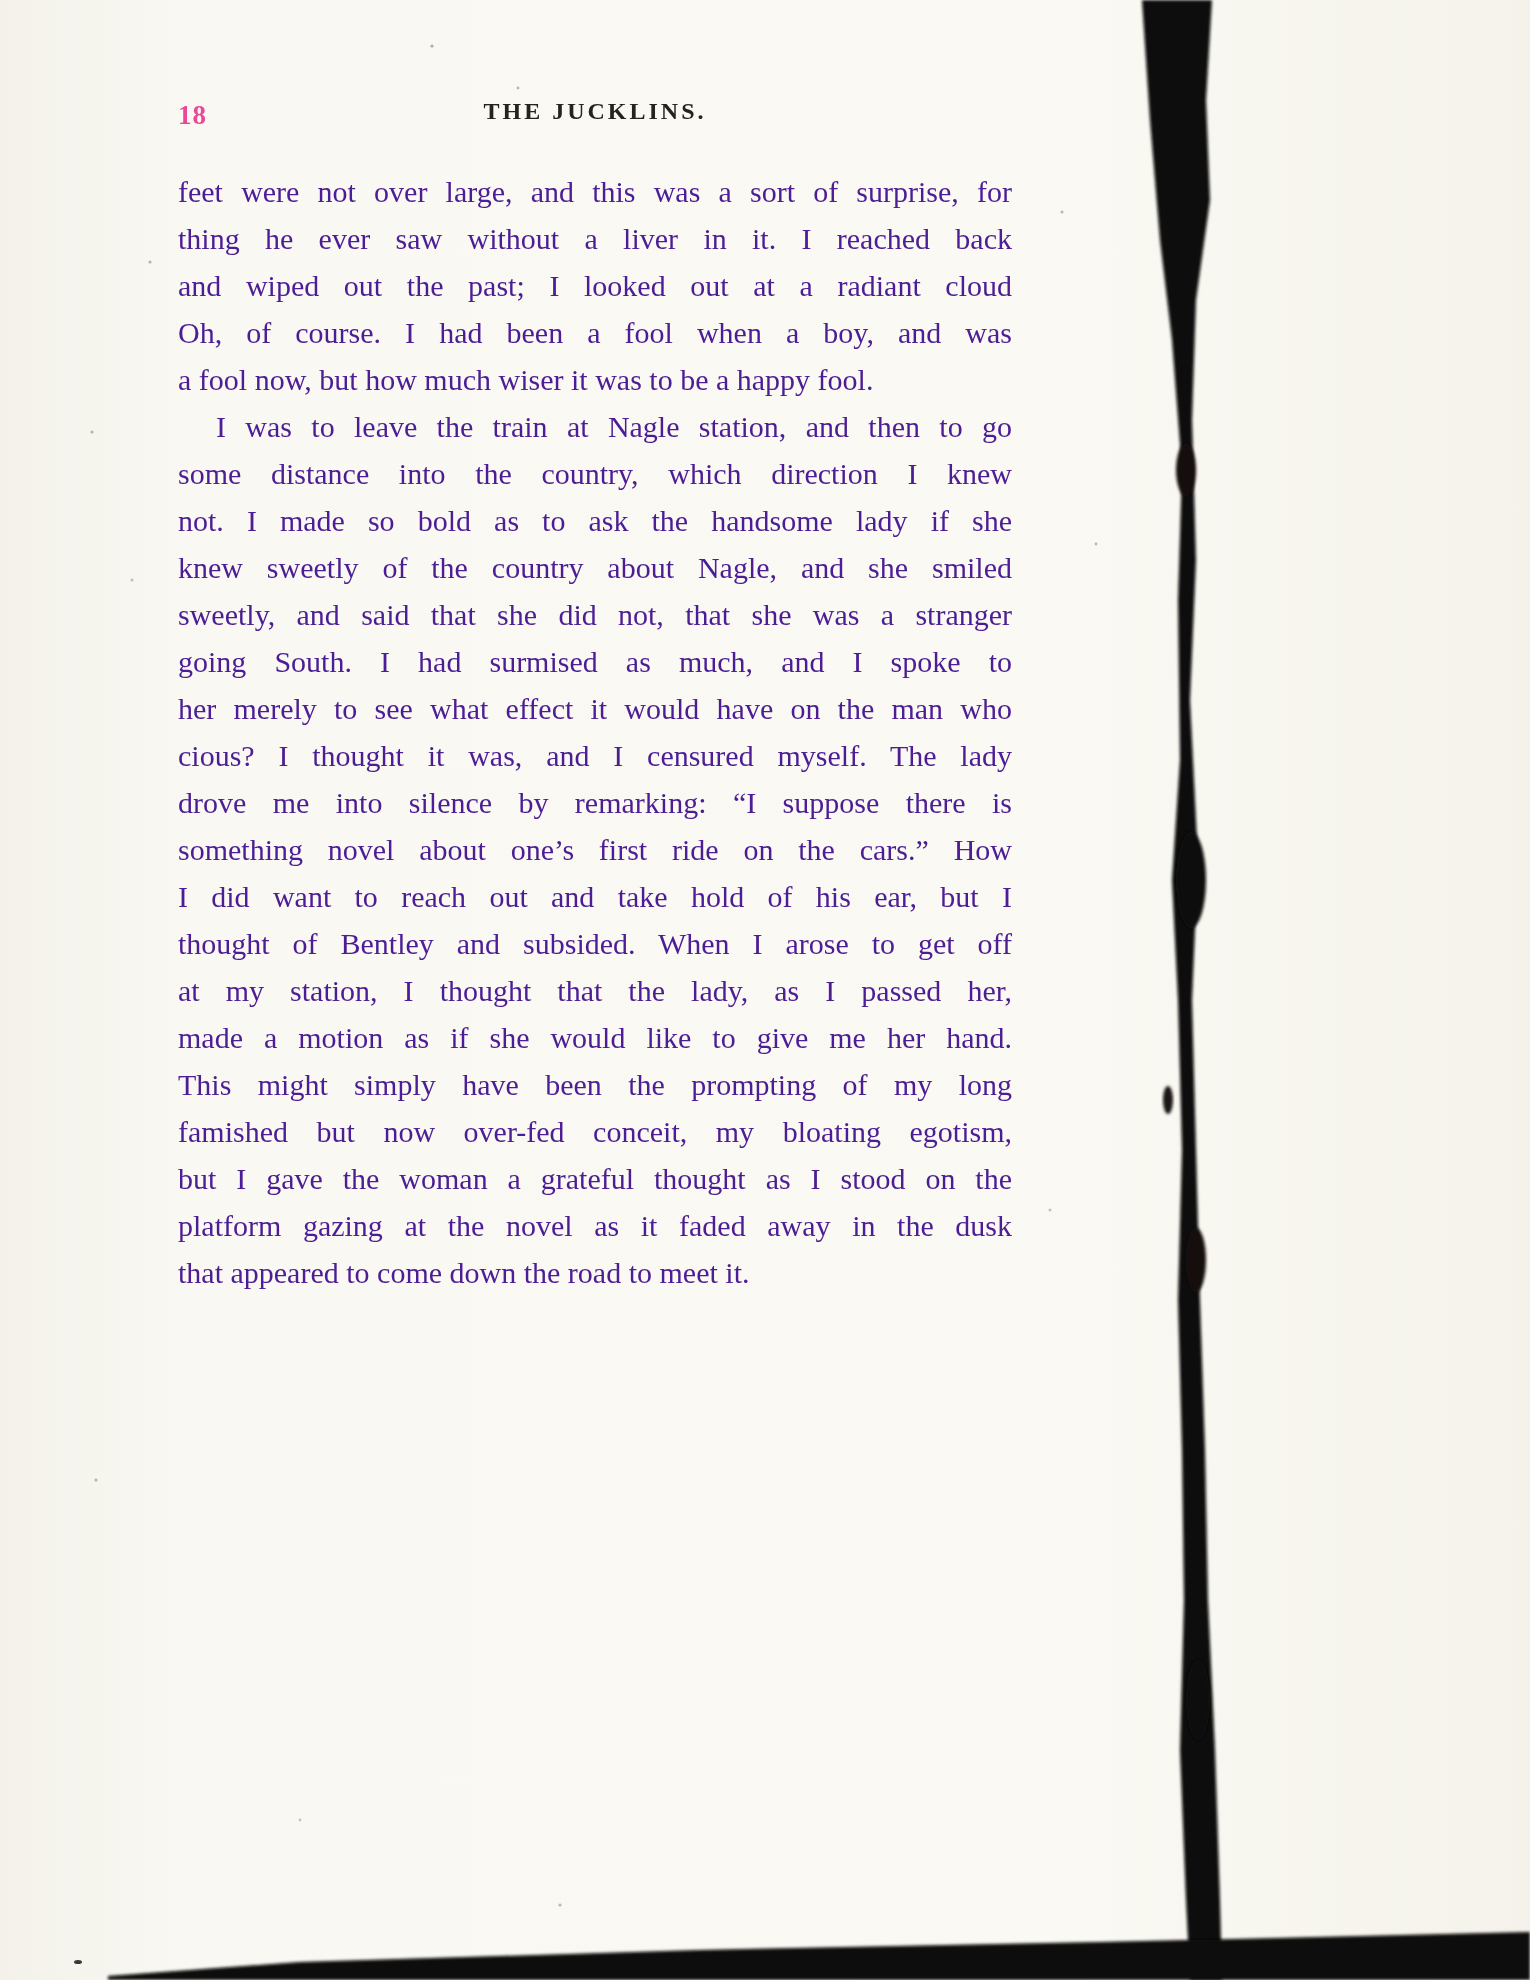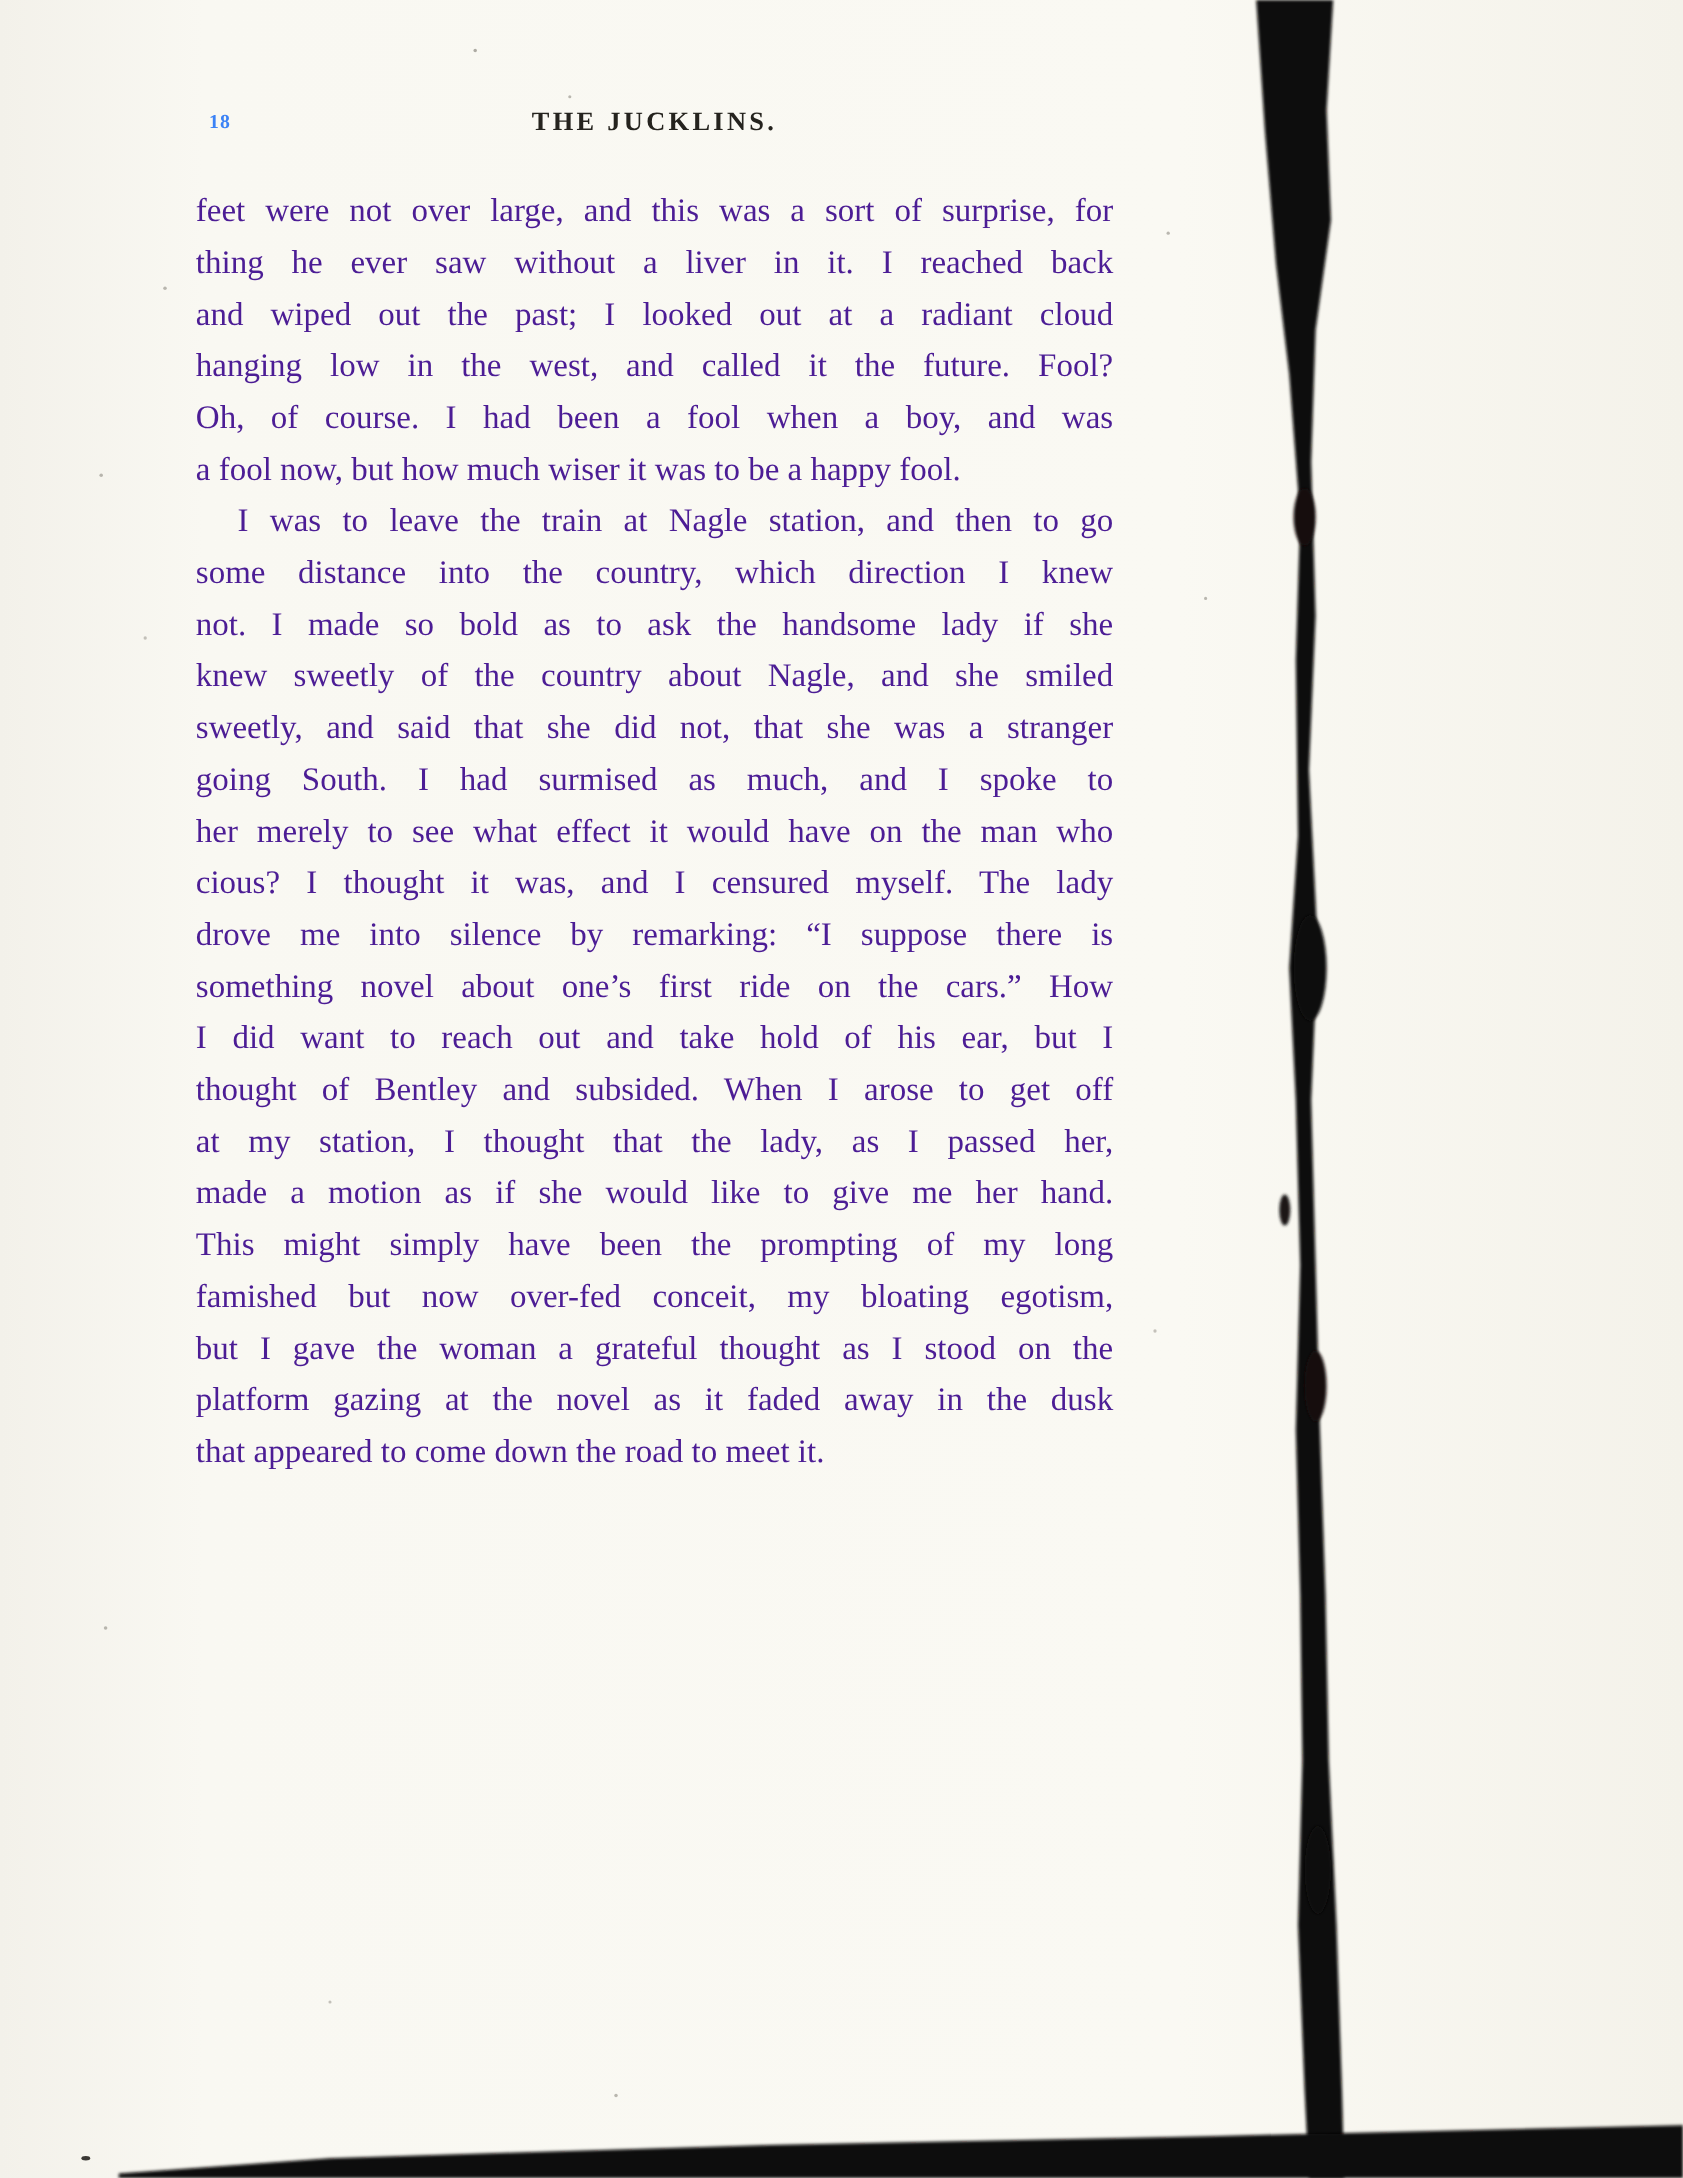--- a/index.html
+++ b/index.html
@@ -17,26 +17,26 @@
   }
   .page-header {
     position: absolute;
     top: 98px;
     left: 178px;
     width: 834px;
     height: 40px;
   }
   .page-number {
     position: absolute;
-    left: 12px;
+    left: 0;
     top: 2px;
-    font-size: 18px;
+    font-size: 27px;
     font-weight: bold;
     letter-spacing: 1px;
-    color: #3b82f6;
+    color: #ec4899;
   }
   .running-title {
     position: absolute;
     left: 0;
     width: 100%;
     text-align: center;
     font-size: 24px;
     font-weight: bold;
     letter-spacing: 3px;
     color: #25231e;
@@ -78,21 +78,20 @@
   <div class="page-header">
     <div class="page-number">18</div>
     <div class="running-title">THE JUCKLINS.</div>
   </div>
 
   <div class="page-text">
       <div class="para">
         <div class="line">feet were not over large, and this was a sort of surprise, for</div>
         <div class="line">thing he ever saw without a liver in it.  I reached back</div>
         <div class="line">and wiped out the past; I looked out at a radiant cloud</div>
-        <div class="line">hanging low in the west, and called it the future.  Fool?</div>
         <div class="line">Oh, of course.  I had been a fool when a boy, and was</div>
         <div class="line last">a fool now, but how much wiser it was to be a happy fool.</div>
       </div>
       <div class="para">
         <div class="line indent">I was to leave the train at Nagle station, and then to go</div>
         <div class="line">some distance into the country, which direction I knew</div>
         <div class="line">not.  I made so bold as to ask the handsome lady if she</div>
         <div class="line">knew sweetly of the country about Nagle, and she smiled</div>
         <div class="line">sweetly, and said that she did not, that she was a stranger</div>
         <div class="line">going South.  I had surmised as much, and I spoke to</div>

